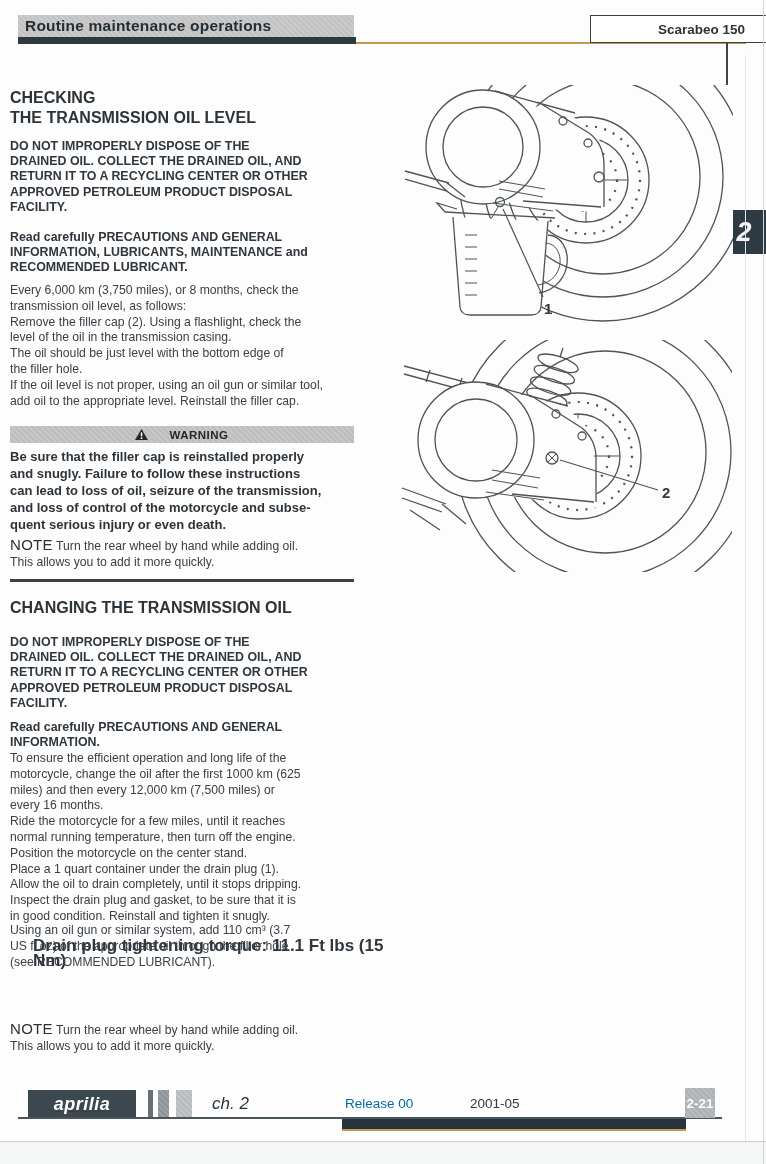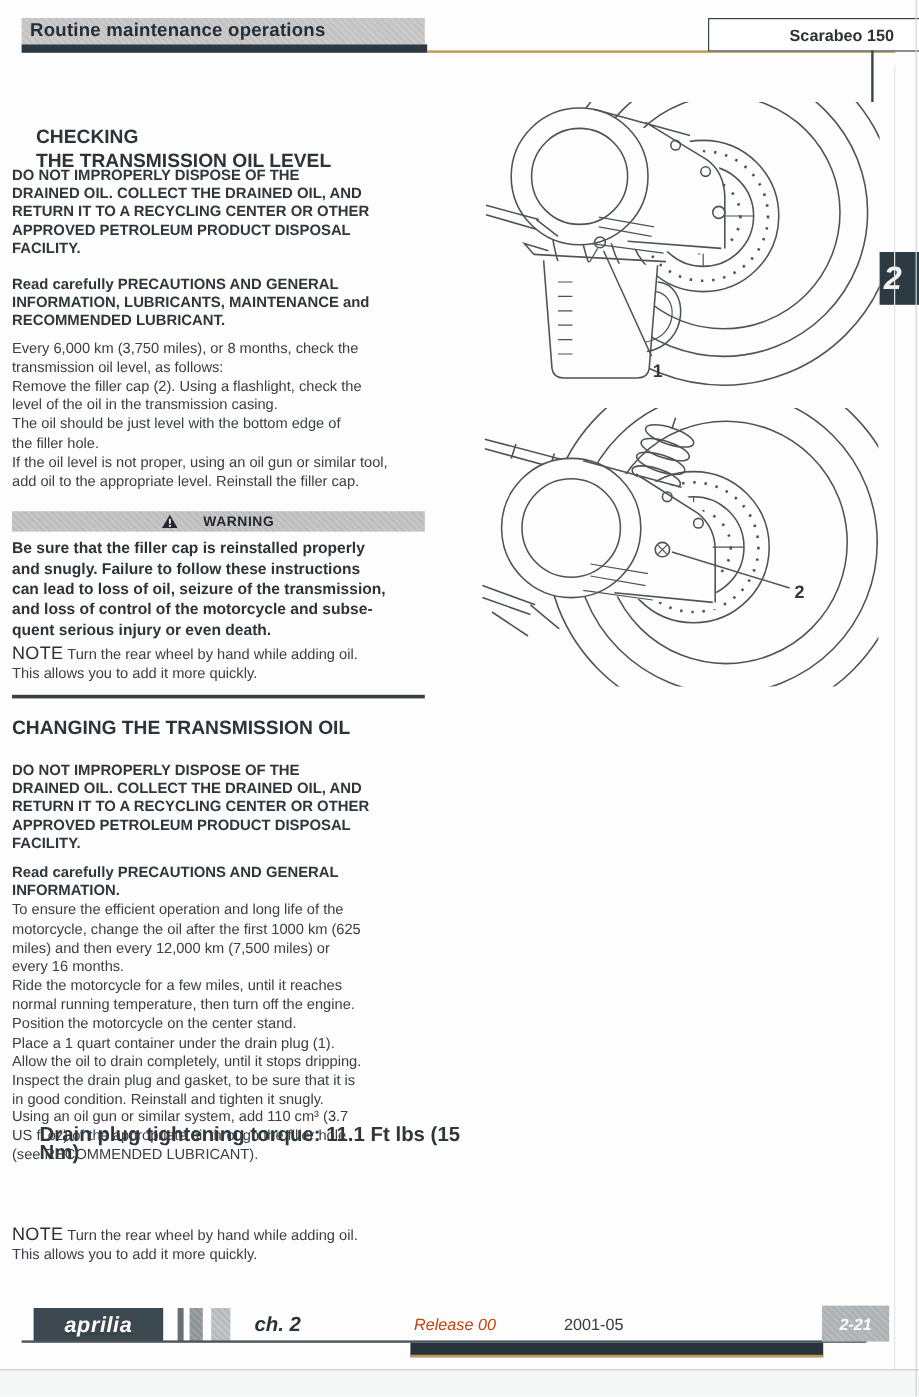--- a/index.html
+++ b/index.html
@@ -60,30 +60,30 @@
   
   .brand-box{
     left:28px;top:1090px;width:108px;height:28px;background:#3c4850;
     display:flex;align-items:center;justify-content:center;text-decoration:underline;
   }
   .brand-text{color:#ffffff;font-size:18px;font-weight:bold;font-style:italic;letter-spacing:.5px;}
   .stripe{top:1090px;height:28px;}
   .s1{left:148px;width:5px;background:#6a6f73;}
   .s2{left:158px;width:11px;background:repeating-linear-gradient(45deg,#9aa0a4 0 2px,#8c9296 2px 4px);}
   .s3{left:176px;width:16px;background:repeating-linear-gradient(45deg,#c3c6c9 0 2px,#b6b9bc 2px 4px);}
-  .chapter-label{left:212px;top:1094px;font-size:17px;font-weight:bold;font-style:italic;color:#2c3338;}
+  .chapter-label{left:212px;top:1094px;font-size:17px;font-weight:normal;font-style:italic;color:#2c3338;}
   .footer-line{left:18px;top:1117px;width:704px;height:1.5px;background:#4a555c;}
-  .release{left:345px;top:1096px;font-size:13.5px;color:#c2410c;font-style:italic;}
+  .release{left:345px;top:1096px;font-size:13.5px;color:#0369a1;}
   .date{left:470px;top:1096px;font-size:13.5px;color:#33393e;}
   .footer-darkbar{left:342px;top:1119px;width:344px;height:10px;background:#27343c;border-bottom:2px solid #bf9b4f;}
   .page-num-box{
-    left:685px;top:1088px;width:56px;height:30px;
+    left:685px;top:1088px;width:30px;height:30px;
     background:repeating-linear-gradient(45deg,#b7bbbe 0 2px,#adb1b4 2px 4px);
     display:flex;align-items:center;justify-content:center;
-    color:#fbfcfd;font-size:13.5px;font-weight:bold;font-style:italic;
+    color:#fbfcfd;font-size:13.5px;font-weight:bold;
   }
 
   
   .edge-bottom{left:0;top:1141px;width:766px;height:23px;background:#f5f6f6;border-top:1px solid #c9cdd0;}
   .edge-right{left:763px;top:0;width:1px;height:1164px;background:#d3d6d8;}
   .edge-right2{left:745px;top:55px;width:1px;height:1086px;background:#e4e6e8;}
 </style>
 </head>
 <body>
 
@@ -95,21 +95,21 @@
   <div class="abs hdr-underline"></div>
   <div class="abs hdr-tanline"></div>
   <div class="abs model-box">
     <span>Scarabeo 150</span>
   </div>
   <div class="abs right-rule"></div>
   <div class="abs chapter-tab">
     <span>2</span>
   </div>
 
-  <div class="abs col h1 pre" style="top:105px;margin-left:20px;">CHECKING
+  <div class="abs col h1 pre" style="top:88px;">CHECKING
 THE TRANSMISSION OIL LEVEL</div>
   <div class="abs col pb pre" style="top:139px;">DO NOT IMPROPERLY DISPOSE OF THE
 DRAINED OIL. COLLECT THE DRAINED OIL, AND
 RETURN IT TO A RECYCLING CENTER OR OTHER
 APPROVED PETROLEUM PRODUCT DISPOSAL
 FACILITY.</div>
   <div class="abs col pb pre" style="top:230px;">Read carefully PRECAUTIONS AND GENERAL
 INFORMATION, LUBRICANTS, MAINTENANCE and
 RECOMMENDED LUBRICANT.</div>
   <div class="abs col p pre" style="top:283px;">Every 6,000 km (3,750 miles), or 8 months, check the

